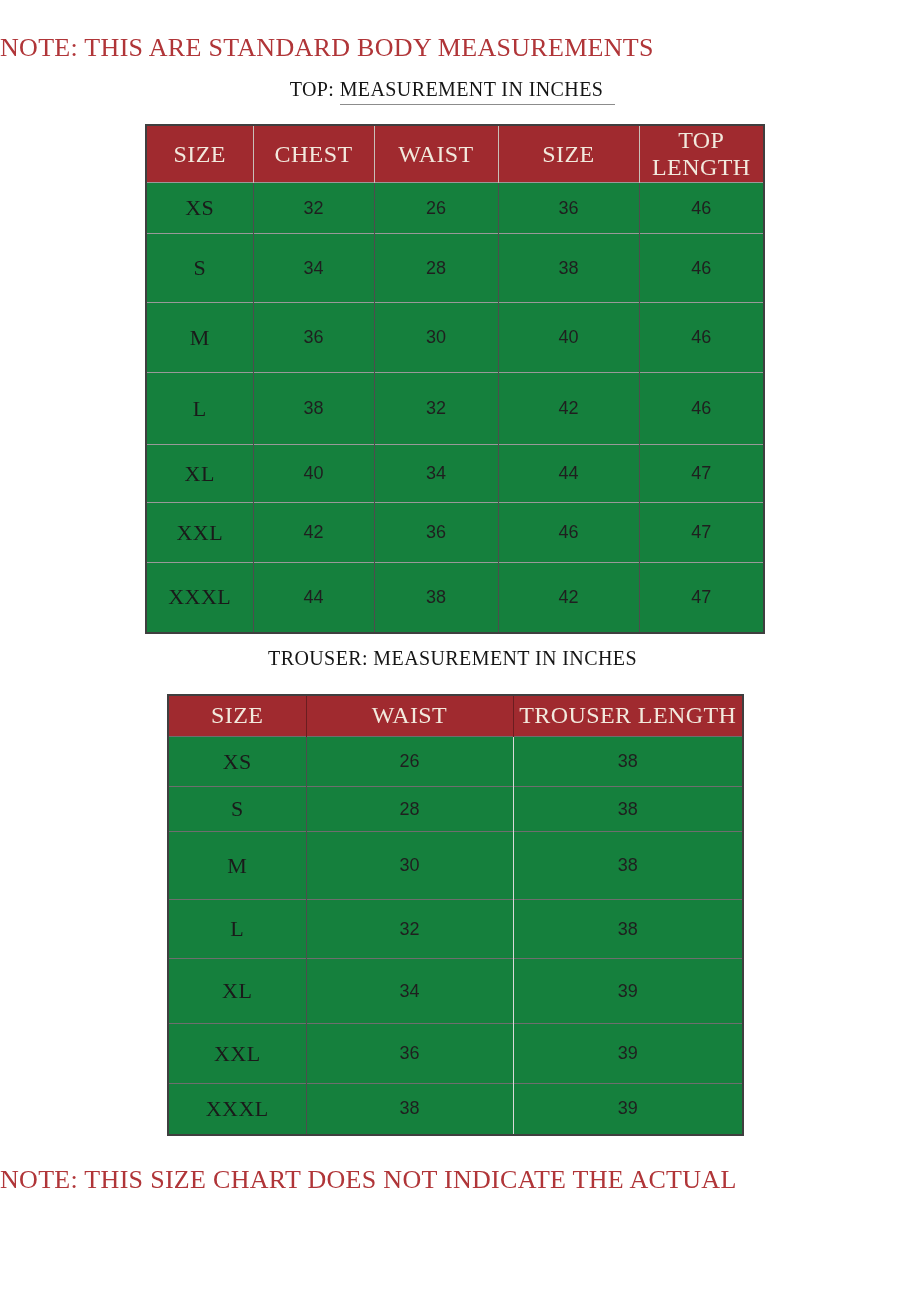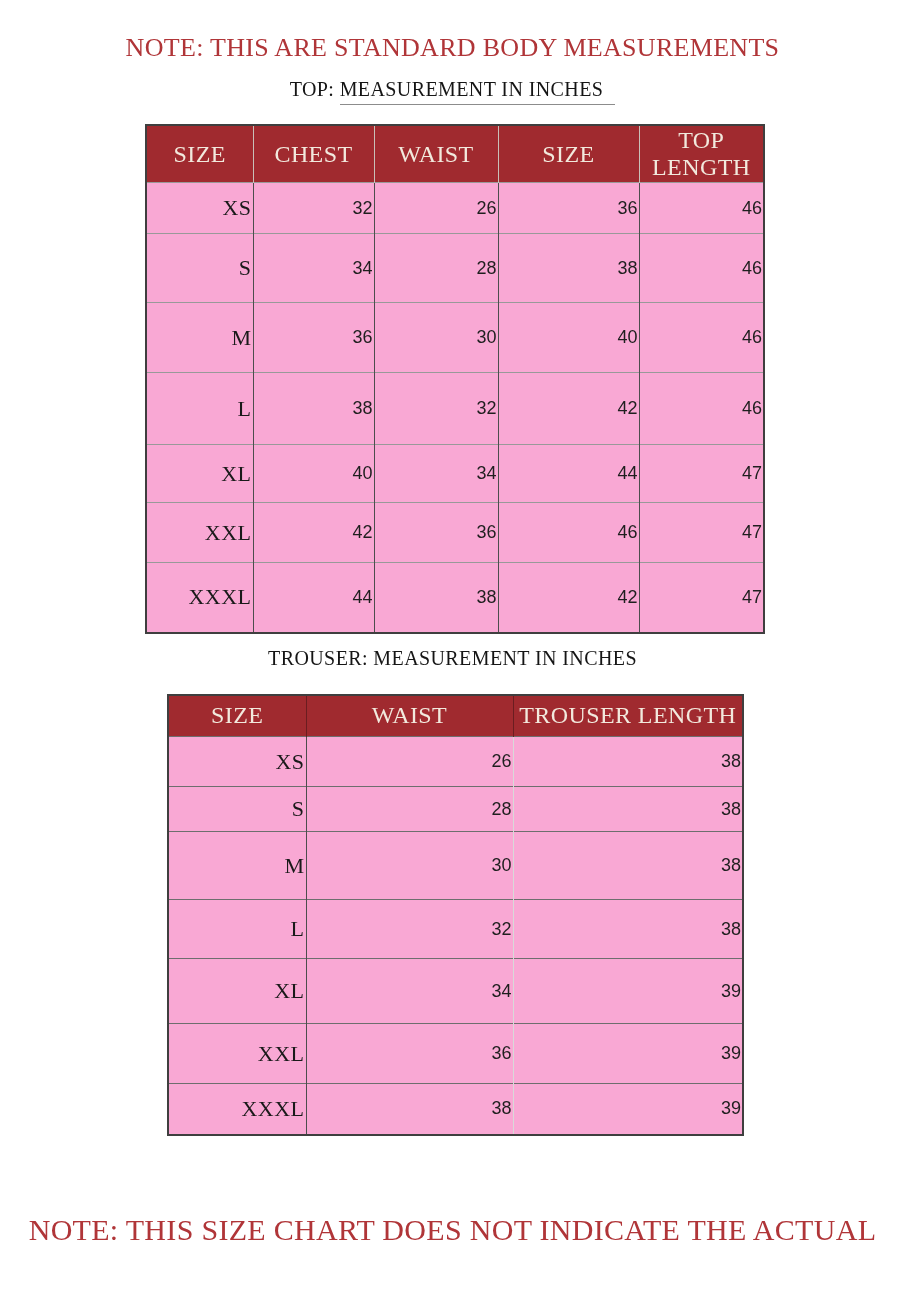--- a/index.html
+++ b/index.html
@@ -15,29 +15,28 @@
   }
   html,body{margin:0;padding:0;}
   body{
     width:905px;height:1295px;
     background:#ffffff;
     font-family:"Liberation Serif", serif;
     color:var(--ink);
     overflow:hidden;
   }
   .note{
-    text-align:center;
     color:var(--note-red);
     font-size:26px;
     line-height:1.2;
     letter-spacing:0.3px;
     font-weight:400;
   }
   .note-top{margin-top:32px;}
-  .note-bottom{margin-top:76px;font-size:30px;}
+  .note-bottom{margin-top:28px;font-size:26px;}
   .table-title{
     text-align:center;
     font-size:20px;
     letter-spacing:0.4px;
     color:#151515;
     margin-top:14px;
     line-height:1.2;
   }
   .table-title .underlined{
     display:inline-block;
@@ -55,23 +54,23 @@
     background:var(--header-bg);
     color:var(--header-text);
     font-family:"Liberation Serif", serif;
     font-weight:400;
     font-size:24px;
     letter-spacing:0.4px;
     text-align:center;
     vertical-align:middle;
   }
   table.size-table td{
-    text-align:right;
+    text-align:center;
     vertical-align:middle;
-    background:#f9a8d4;
+    background:#15803d;
   }
   td.size-cell{
     font-family:"Liberation Serif", serif;
     font-size:22px;
     color:#1a1a1a;
     letter-spacing:0.5px;
   }
   td.num-cell{
     font-family:"Liberation Sans", sans-serif;
     font-size:18px;

